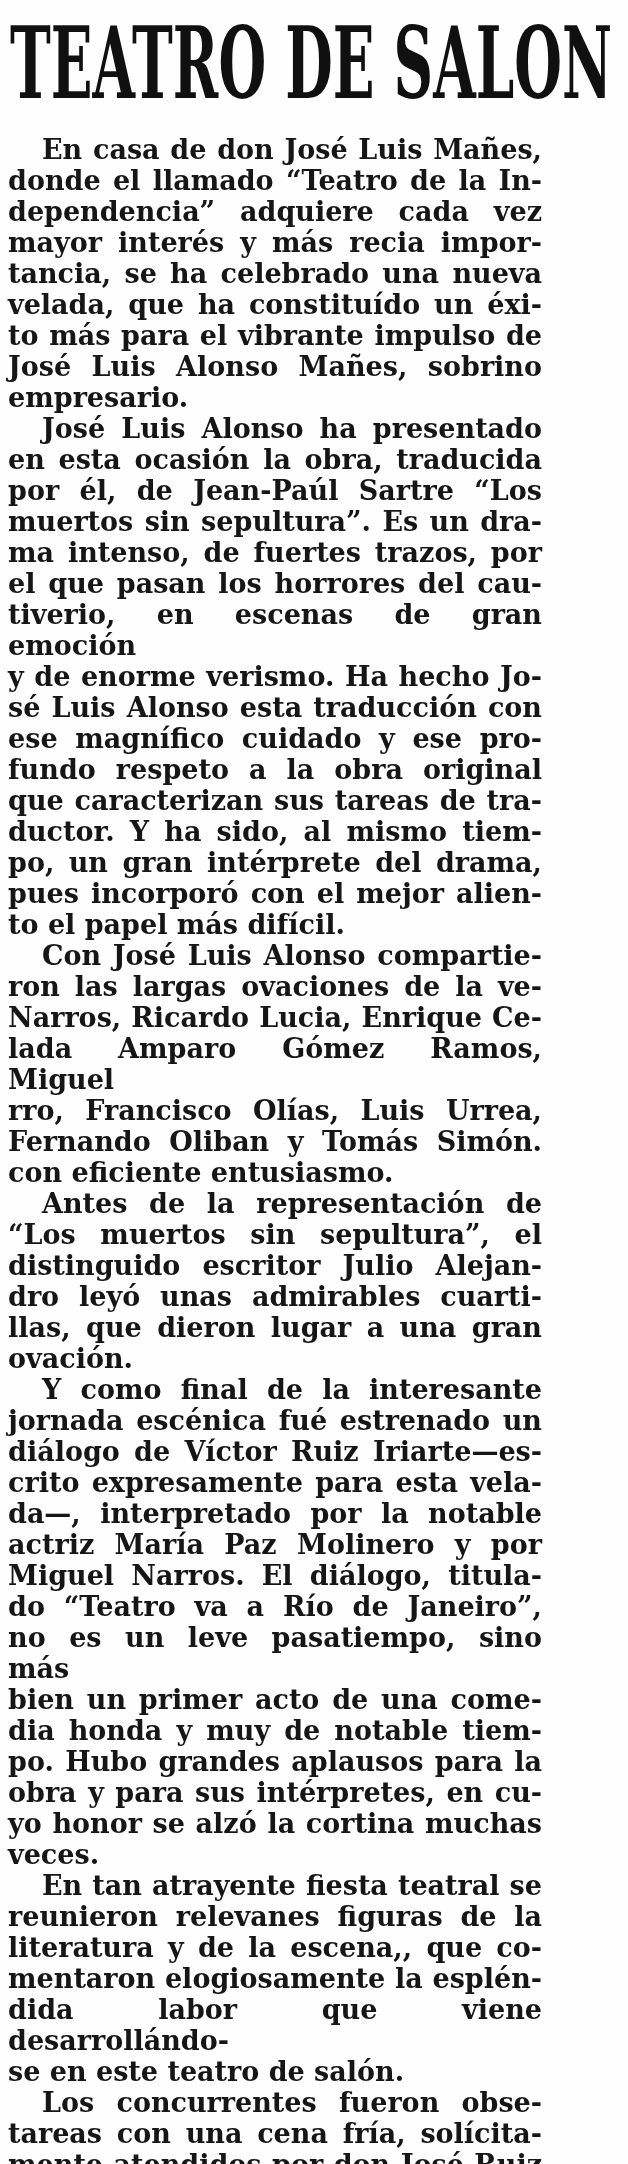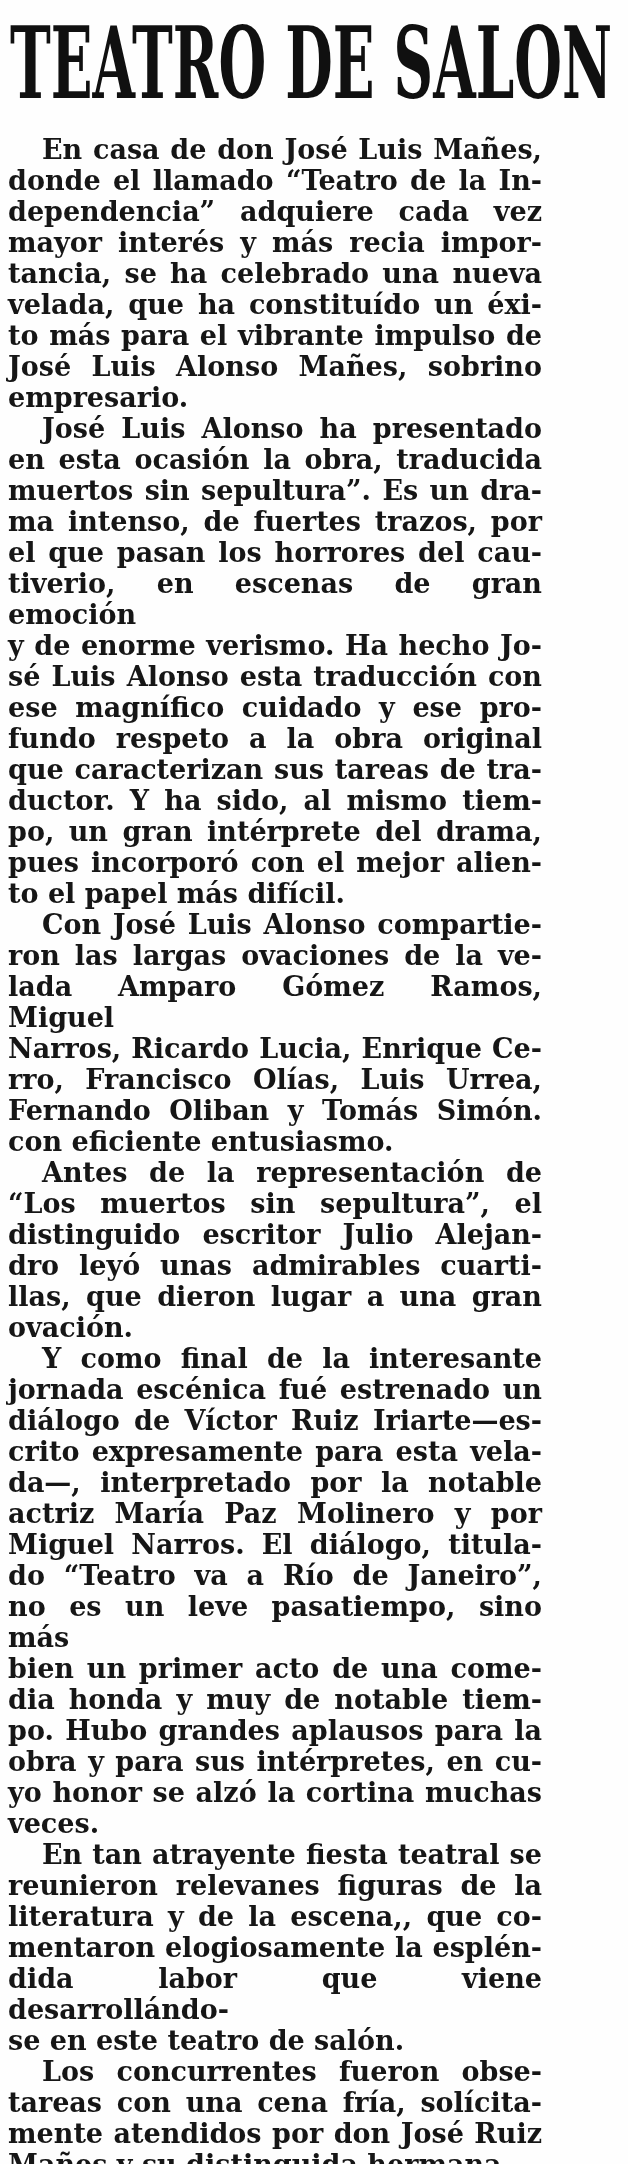--- a/index.html
+++ b/index.html
@@ -63,39 +63,40 @@
         <div class="line">mayor interés y más recia impor-</div>
         <div class="line">tancia, se ha celebrado una nueva</div>
         <div class="line">velada, que ha constituído un éxi-</div>
         <div class="line">to más para el vibrante impulso de</div>
         <div class="line">José Luis Alonso Mañes, sobrino</div>
         <div class="line last">empresario.</div>
       </div>
     <div class="paragraph">
         <div class="line first">José Luis Alonso ha presentado</div>
         <div class="line">en esta ocasión la obra, traducida</div>
+        <div class="line">por él, de Jean-Paúl Sartre “Los</div>
         <div class="line">muertos sin sepultura”. Es un dra-</div>
         <div class="line">ma intenso, de fuertes trazos, por</div>
         <div class="line">el que pasan los horrores del cau-</div>
         <div class="line">tiverio, en escenas de gran emoción</div>
         <div class="line">y de enorme verismo. Ha hecho Jo-</div>
         <div class="line">sé Luis Alonso esta traducción con</div>
         <div class="line">ese magnífico cuidado y ese pro-</div>
         <div class="line">fundo respeto a la obra original</div>
         <div class="line">que caracterizan sus tareas de tra-</div>
         <div class="line">ductor. Y ha sido, al mismo tiem-</div>
         <div class="line">po, un gran intérprete del drama,</div>
         <div class="line">pues incorporó con el mejor alien-</div>
         <div class="line last">to el papel más difícil.</div>
       </div>
     <div class="paragraph">
         <div class="line first">Con José Luis Alonso compartie-</div>
         <div class="line">ron las largas ovaciones de la ve-</div>
+        <div class="line">Narros, Ricardo Lucia, Enrique Ce-</div>
         <div class="line">lada Amparo Gómez Ramos, Miguel</div>
-        <div class="line">Narros, Ricardo Lucia, Enrique Ce-</div>
         <div class="line">rro, Francisco Olías, Luis Urrea,</div>
         <div class="line">Fernando Oliban y Tomás Simón.</div>
         <div class="line last">con eficiente entusiasmo.</div>
       </div>
     <div class="paragraph">
         <div class="line first">Antes de la representación de</div>
         <div class="line">“Los muertos sin sepultura”, el</div>
         <div class="line">distinguido escritor Julio Alejan-</div>
         <div class="line">dro leyó unas admirables cuarti-</div>
         <div class="line">llas, que dieron lugar a una gran</div>

